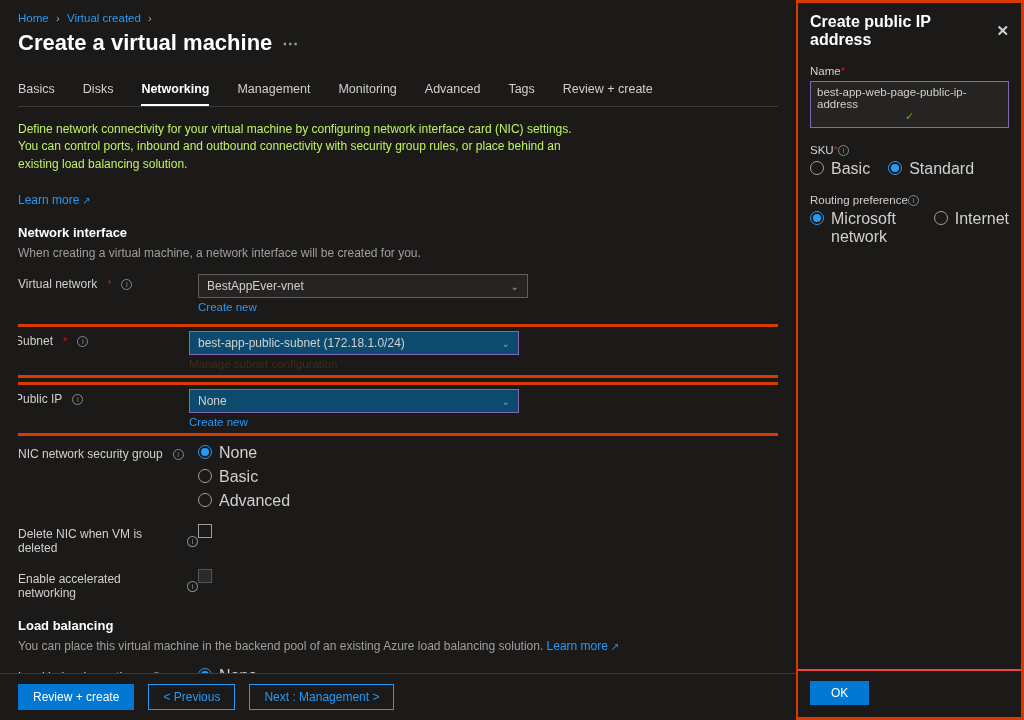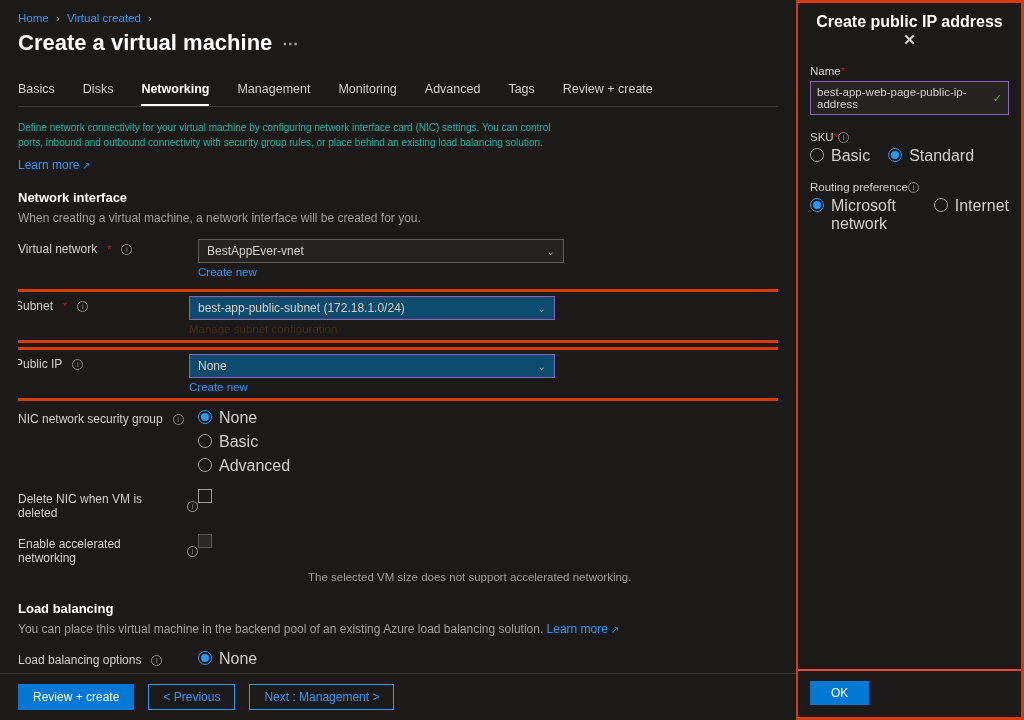--- a/index.html
+++ b/index.html
@@ -28,32 +28,32 @@
   position: relative;
 }
 .breadcrumb { font-size: 11.5px; color: #2899f5; margin-bottom: 6px; }
 .breadcrumb .sep { color: #a19f9d; margin: 0 4px; }
 .breadcrumb a { color: #2899f5; text-decoration: none; }
 h1.page-title { font-size: 22px; font-weight: 600; color: #fff; margin-bottom: 4px; display: flex; align-items: center; gap: 10px; }
 .ellipsis-icon { font-size: 16px; color: #a19f9d; }
 .tabs { display: flex; gap: 28px; border-bottom: 1px solid #3b3a39; margin-top: 20px; margin-bottom: 14px; }
 .tab { color: #d2d0ce; padding: 6px 0 8px; font-size: 12.5px; cursor: pointer; }
 .tab.active { color: #fff; border-bottom: 2px solid #fff; font-weight: 600; }
-.section-desc { color: #14b8a6; font-size: 10px; line-height: 1.45; max-width: 560px; margin-bottom: 8px; }
+.section-desc { color: #bef264; font-size: 12px; line-height: 1.45; max-width: 560px; margin-bottom: 20px; }
 .learn-more { color: #2899f5; font-size: 12px; text-decoration: none; }
 .ext-icon::after { content: ' ↗'; font-size: 10px; }
 h3.section-head { font-size: 13px; font-weight: 600; color: #fff; margin-top: 18px; margin-bottom: 6px; }
 .sub-desc { color: #a19f9d; font-size: 12px; margin-bottom: 14px; }
 .form-row { display: flex; align-items: flex-start; margin-bottom: 14px; min-height: 24px; }
 .form-label { width: 180px; color: #d2d0ce; font-size: 12px; display: flex; align-items: center; gap: 10px; padding-top: 3px; }
 .req { color: #e00b1c; font-size: 11px; }
 .info-icon { width: 11px; height: 11px; border: 1px solid #888; border-radius: 50%; display: inline-flex; align-items: center; justify-content: center; font-size: 8px; color: #888; }
 .form-control-area { flex: 0 0 340px; }
 .select-box {
-  width: 366px;
+  width: 330px;
   background: #252423;
   border: 1px solid #605e5c;
   color: #d2d0ce;
   padding: 4px 8px;
   font-size: 12px;
   display: flex;
   justify-content: space-between;
   align-items: center;
   cursor: pointer;
 }
@@ -76,27 +76,27 @@
   position: absolute; left: 0; right: 0; bottom: 0;
   border-top: 1px solid #3b3a39;
   padding: 10px 18px;
   display: flex; gap: 14px;
   background: #1b1a19;
 }
 .btn { padding: 5px 14px; font-size: 12px; cursor: pointer; }
 .btn-primary { background: #0078d4; color: #fff; border: 1px solid #0078d4; }
 .btn-secondary { background: transparent; color: #2899f5; border: 1px solid #2899f5; }
 
-.panel-title { font-size: 16px; font-weight: 600; color: #fff; margin-bottom: 2px; display: flex; justify-content: space-between; align-items: center; flex-direction: column; }
+.panel-title { font-size: 16px; font-weight: 600; color: #fff; margin-bottom: 2px; display: flex; justify-content: space-between; align-items: center; }
 .close-icon { font-size: 15px; color: #d2d0ce; cursor: pointer; }
 .panel-field-label { font-size: 11.5px; color: #d2d0ce; margin-top: 16px; margin-bottom: 4px; display: flex; align-items: center; }
 .panel-input {
   width: 100%; background: #252423; border: 1px solid #8764b8;
   padding: 4px 6px; color: #d2d0ce; font-size: 11.5px;
-  display: flex; justify-content: center; align-items: center;
+  display: flex; justify-content: center; align-items: center; flex-direction: column;
 }
 .check-icon { color: #6bb700; font-size: 11px; }
 .panel-footer {
   position: absolute; left: 0; right: 0; bottom: 2px;
   border-top: 2px solid #ef4444;
   padding: 10px 12px;
 }
 .panel-footer .btn-primary { padding: 4px 20px; }
 .content-scroll { height: 575px; overflow: hidden; }
 </style>
@@ -222,21 +222,20 @@
 
     <div class="form-row" style="margin-bottom:4px;">
       <div class="form-label">
         <span>Enable accelerated networking</span>
         <span class="info-icon">i</span>
       </div>
       <div class="form-control-area" style="display:flex; flex-direction:column;">
         <div class="checkbox disabled"></div>
       </div>
     </div>
-    <div style="margin-left: 290px;" class="note-text">The selected VM size does not support accelerated networking.</div>
 
     <h3 class="section-head">Load balancing</h3>
     <p class="sub-desc">
       <span>You can place this virtual machine in the backend pool of an existing Azure load balancing solution.</span>
       <a class="learn-more ext-icon">Learn more</a>
     </p>
 
     <div class="form-row">
       <div class="form-label">
         <span>Load balancing options</span>

